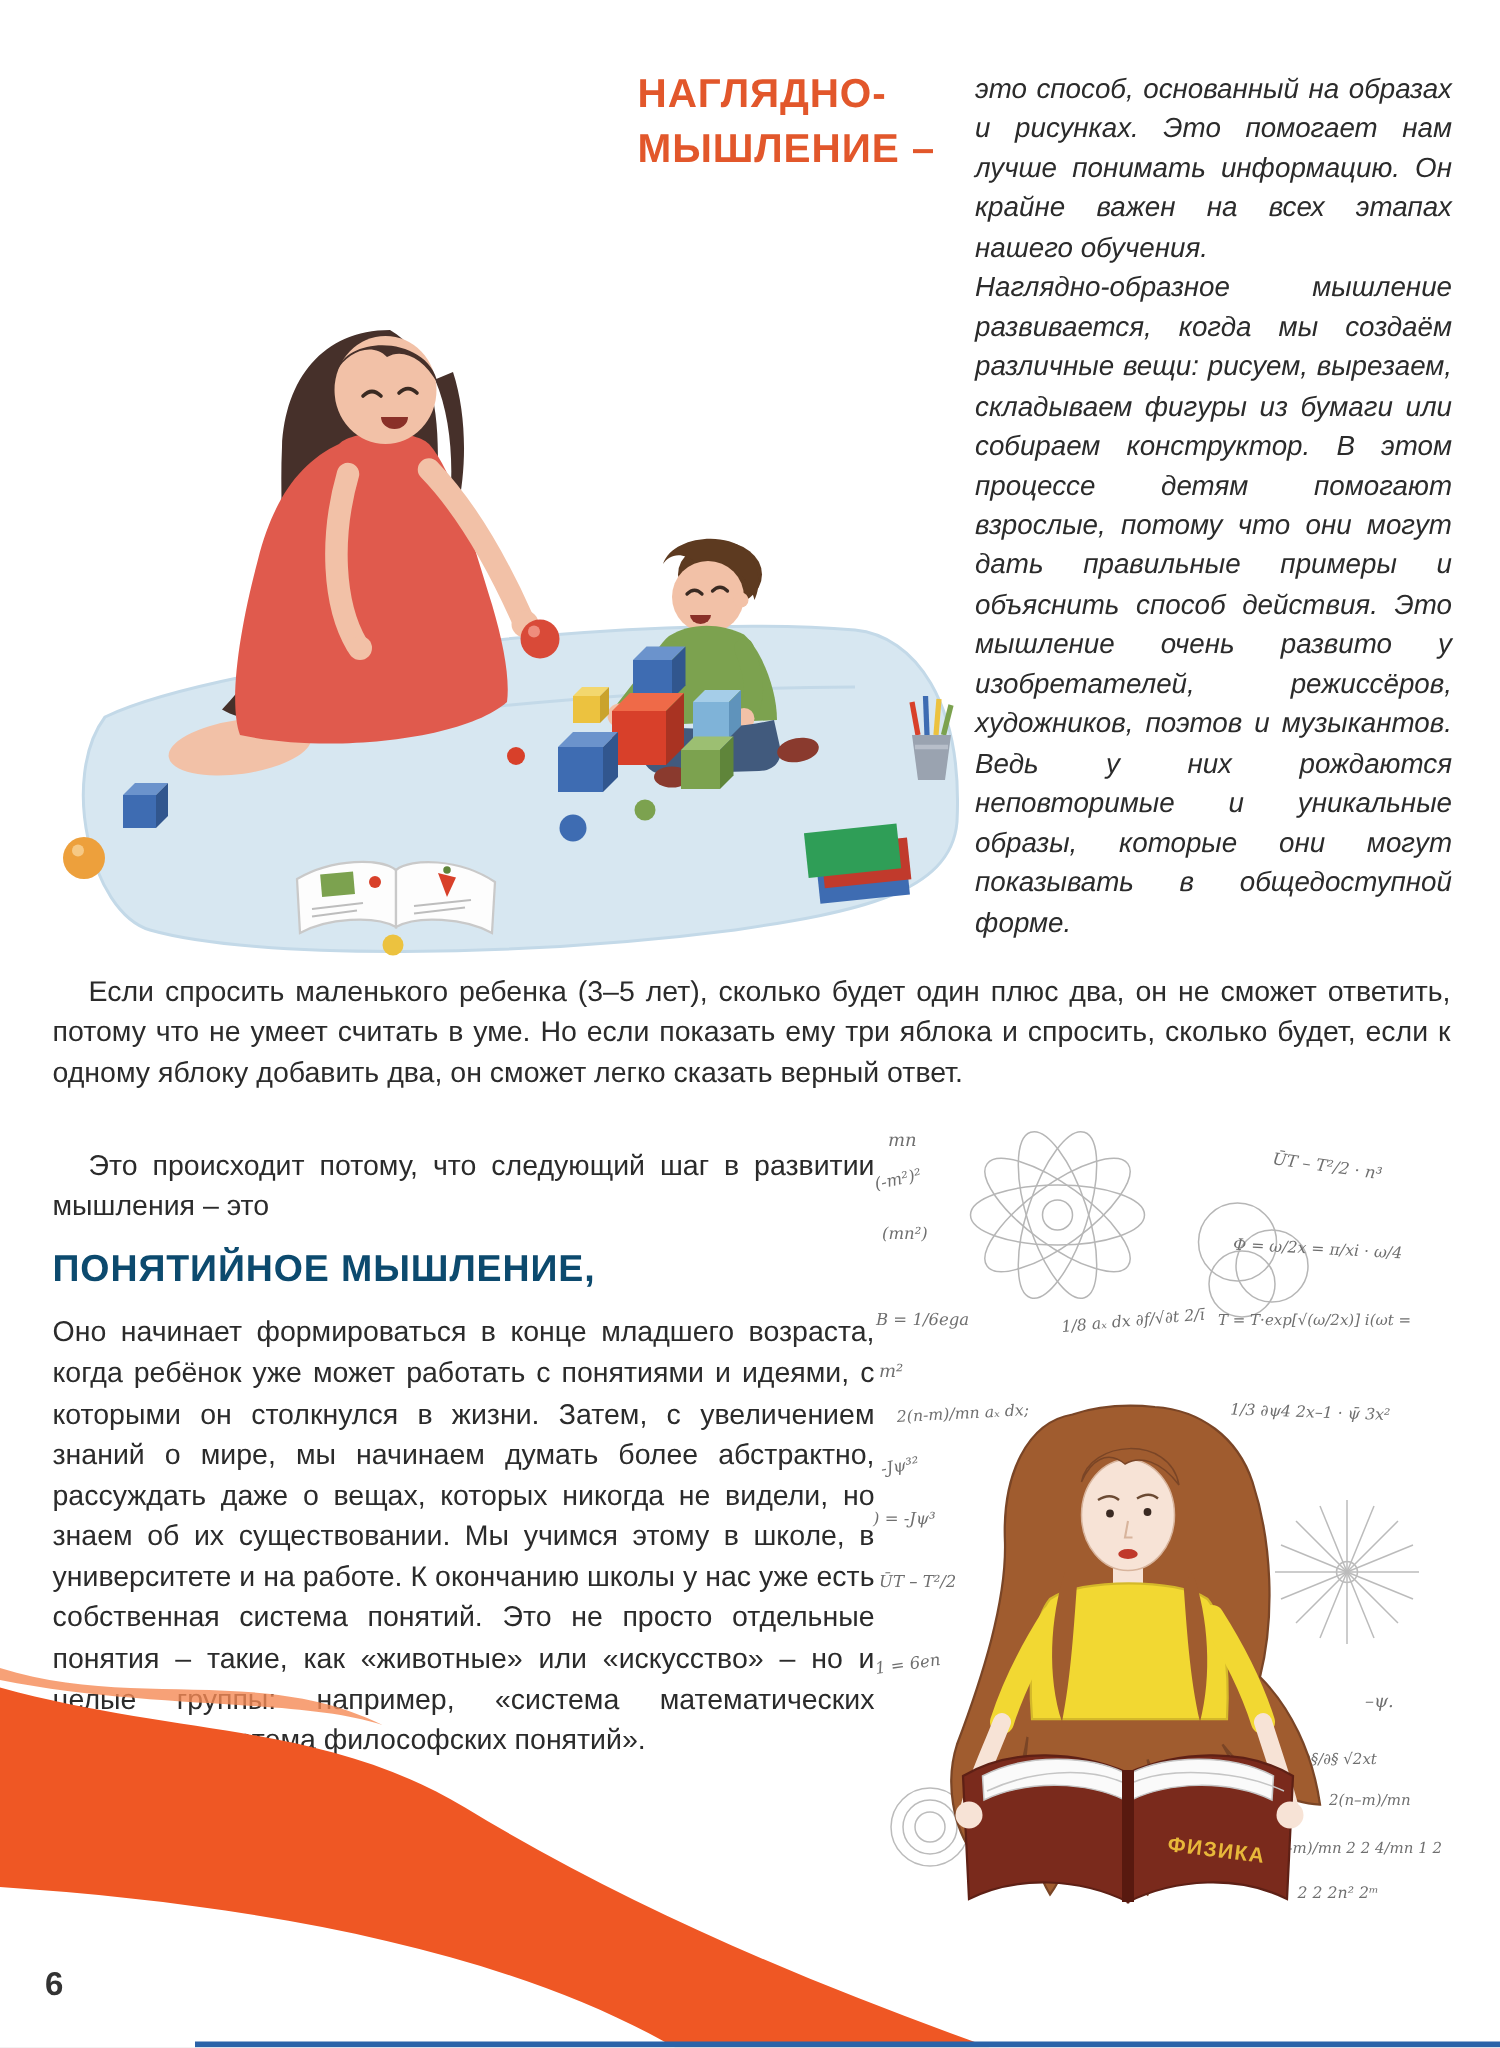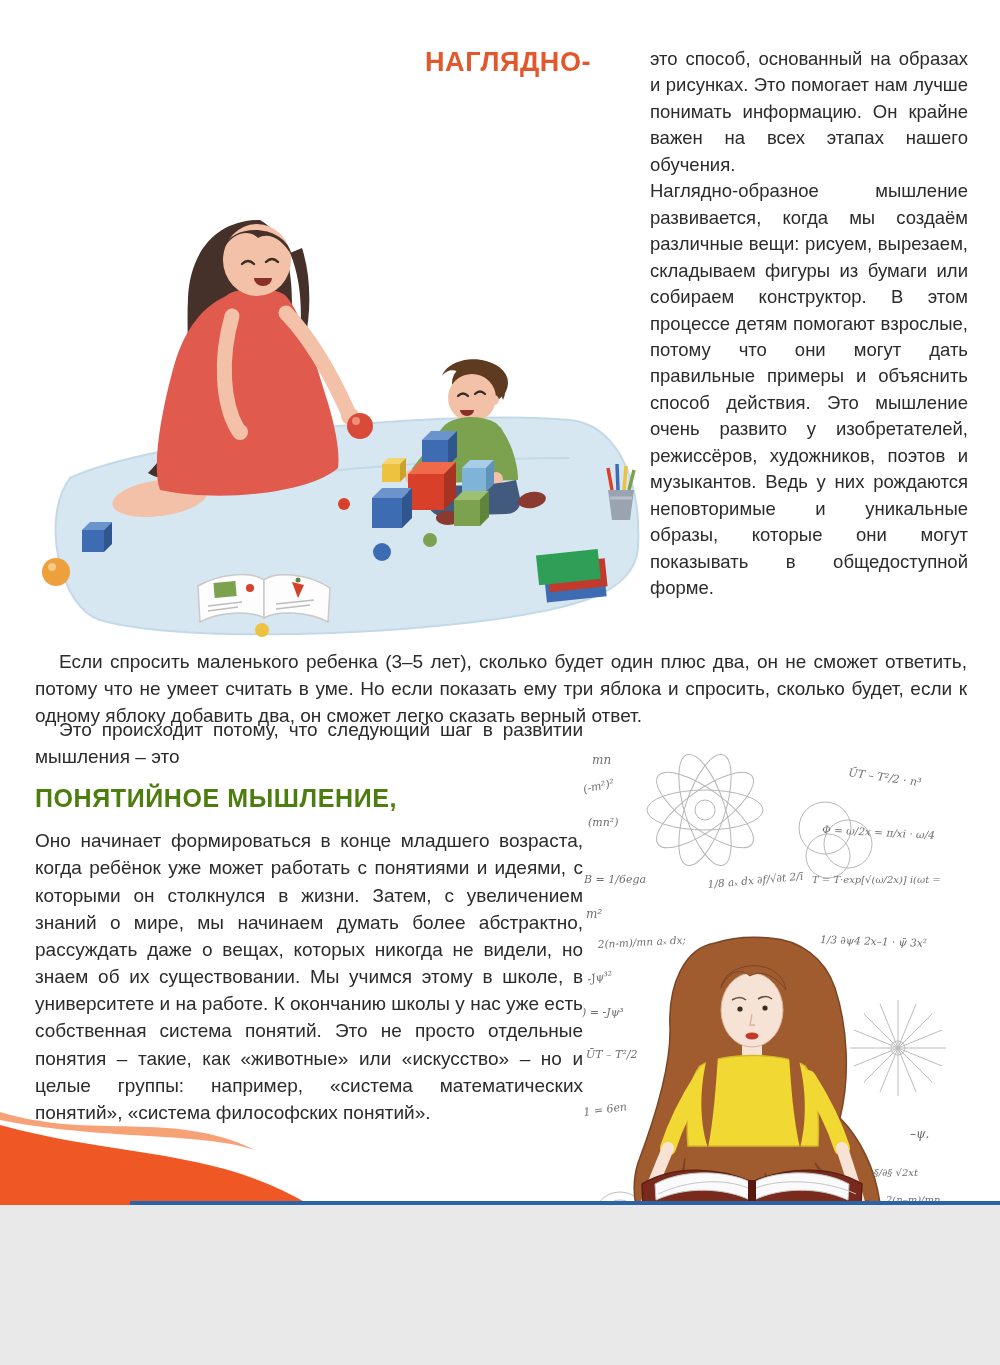--- a/index.html
+++ b/index.html
@@ -1,62 +1,63 @@
 <!DOCTYPE html>
 <html lang="ru"><head>
 <meta charset="utf-8">
 <style>
   html,body{margin:0;padding:0;background:#e9e9e9;}
   .page{
-    position:relative;width:1000px;height:1205px;margin:0 auto;
+    position:relative;width:1000px;height:1365px;margin:0 auto;
     background:#ffffff;overflow:hidden;
     font-family:"Liberation Sans",sans-serif;color:#2b2b2b;
   }
   .top-heading{
     position:absolute;left:425px;top:44px;width:230px;
     font-size:27px;font-weight:bold;color:#e2572b;
     line-height:1.38;letter-spacing:.6px;
   }
   .top-heading span{display:block;}
   .col-right{
     position:absolute;left:650px;top:46px;width:318px;
-    font-size:18.5px;line-height:1.43;text-align:justify;
+    font-size:18.5px;line-height:1.43;text-align:justify;font-style:italic;
   }
   .col-right p{margin:0;}
   .mid-par{
     position:absolute;left:35px;top:648px;width:932px;
     font-size:19px;line-height:1.43;text-align:justify;text-indent:24px;margin:0;
   }
   .bottom-left{
-    position:absolute;left:35px;top:716px;width:548px;
+    position:absolute;left:35px;top:764px;width:548px;
     font-size:19px;line-height:1.43;text-align:justify;
   }
   .bl-intro{margin:0 0 6px;text-indent:24px;}
   .bl-heading{
-    color:#4d7c0f;font-size:25px;font-weight:bold;line-height:1.32;
+    color:#0c4a6e;font-size:25px;font-weight:bold;line-height:1.32;
     letter-spacing:.6px;margin:12px 0 12px;text-align:left;
   }
   .bl-heading span{display:block;}
   .bl-par{margin:0;}
   .illu1{position:absolute;left:10px;top:168px;}
   .illu2{position:absolute;left:580px;top:748px;}
   .wave{position:absolute;left:0;top:0;width:1000px;height:1365px;pointer-events:none;}
   .page-number{
     position:absolute;left:30px;top:1310px;font-size:22px;font-weight:600;color:#333;
   }
   .bottom-rule{position:absolute;left:130px;bottom:0;width:870px;height:4px;background:#2a63a8;}
   .formula{font-family:"DejaVu Serif",serif;font-style:italic;fill:#6f6f6f;}
 </style>
 </head>
 <body>
 
 <div class="page">
 
   <div class="top-heading">
     <span>НАГЛЯДНО-</span>
+    <span>МЫШЛЕНИЕ –</span>
   </div>
 
   <div class="col-right">
     <p>это способ, основанный на образах и рисунках. Это помогает нам лучше понимать информацию. Он крайне важен на всех этапах нашего обучения.</p>
     <p>Наглядно-образное мышление развивается, когда мы создаём различные вещи: рисуем, вырезаем, складываем фигуры из бумаги или собираем конструктор. В этом процессе детям помогают взрослые, потому что они могут дать правильные примеры и объяснить способ действия. Это мышление очень развито у изобретателей, режиссёров, художников, поэтов и музыкантов. Ведь у них рождаются неповторимые и уникальные образы, которые они могут показывать в общедоступной форме.</p>
   </div>
 
   <svg class="illu1" width="640" height="480" viewBox="0 0 640 480">
 
     <path d="M60,310 C140,272 420,240 560,252 C600,256 632,300 628,380 C624,428 560,440 480,452 C340,470 160,472 90,452 C50,440 30,350 60,310 Z" fill="#d7e7f1" stroke="#c3d9e8" stroke-width="2"></path>

